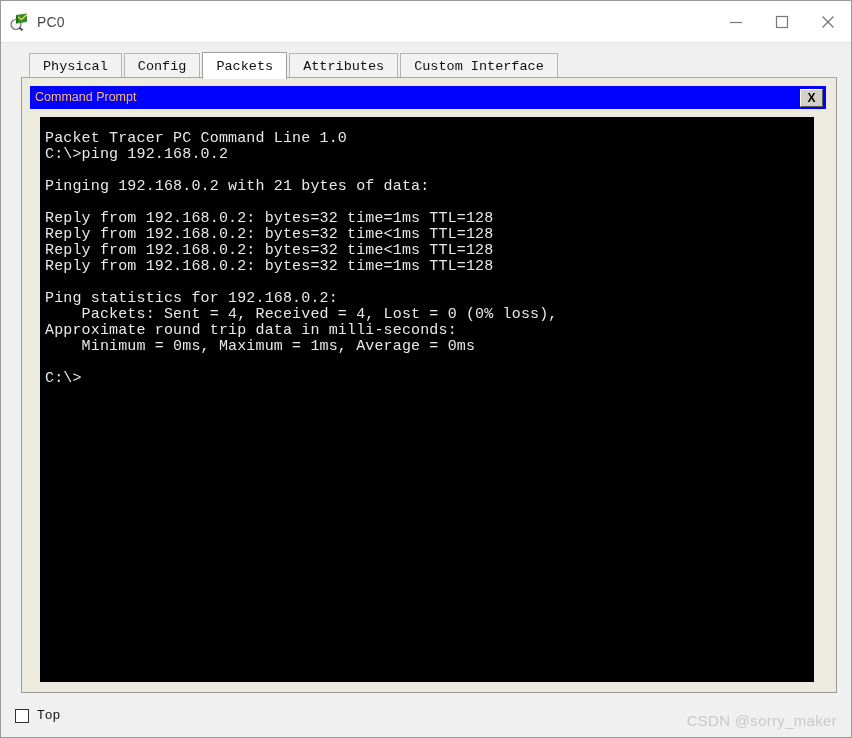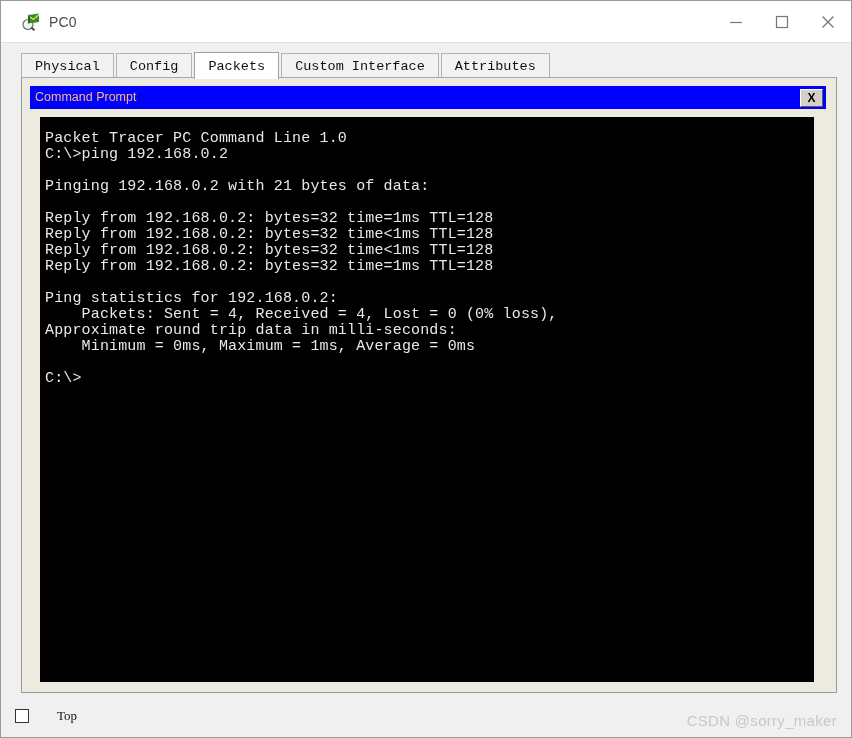--- a/index.html
+++ b/index.html
@@ -26,21 +26,20 @@
   }
 
   
   .titlebar {
     height: 41px;
     min-height: 41px;
     background: #ffffff;
     display: flex;
     align-items: center;
     border-bottom: 1px solid #e2e2e2;
-    padding-left: 12px;
   }
   .titlebar-left {
     display: flex;
     align-items: center;
     padding-left: 9px;
     flex: 1;
   }
   .app-icon {
     width: 20px;
     height: 19px;
@@ -66,21 +65,21 @@
     justify-content: center;
   }
   .win-btn svg { display: block; }
 
   
   .tabstrip {
     height: 27px;
     min-height: 27px;
     position: relative;
     margin-top: 7px;
-    padding-left: 20px;
+    padding-left: 28px;
     display: flex;
     align-items: flex-end;
     box-sizing: border-box;
   }
   .tab {
     height: 25px;
     box-sizing: border-box;
     background: #f2f2f2;
     border: 1px solid #b4b4b4;
     border-bottom: none;
@@ -198,24 +197,23 @@
   }
   .checkbox {
     width: 14px;
     height: 14px;
     background: #ffffff;
     border: 1px solid #333333;
     box-sizing: border-box;
     margin-right: 8px;
   }
   .top-label {
-    font-family: Liberation Serif, serif;
+    font-family: Liberation Mono, monospace;
     font-size: 13px;
     color: #111111;
-    margin-left: 20px;
   }
   .watermark {
     position: absolute;
     right: 14px;
     bottom: 8px;
     font-family: "Liberation Sans", sans-serif;
     font-size: 15px;
     color: #c8c8c8;
     letter-spacing: 0.3px;
   }
@@ -262,24 +260,24 @@
     <div class="tab">
         <span>Physical</span>
       </div>
     <div class="tab">
         <span>Config</span>
       </div>
     <div class="tab active">
         <span>Packets</span>
       </div>
     <div class="tab">
+        <span>Attributes</span>
+      </div>
+    <div class="tab">
         <span>Custom Interface</span>
-      </div>
-    <div class="tab">
-        <span>Attributes</span>
       </div>
   </div>
 
   <div class="content-panel">
     <div class="cmd-window">
       <div class="cmd-titlebar">
         <span class="cmd-title-text">Command Prompt</span>
         <span class="cmd-close-btn">X</span>
       </div>
       <div class="cmd-body-wrap">

